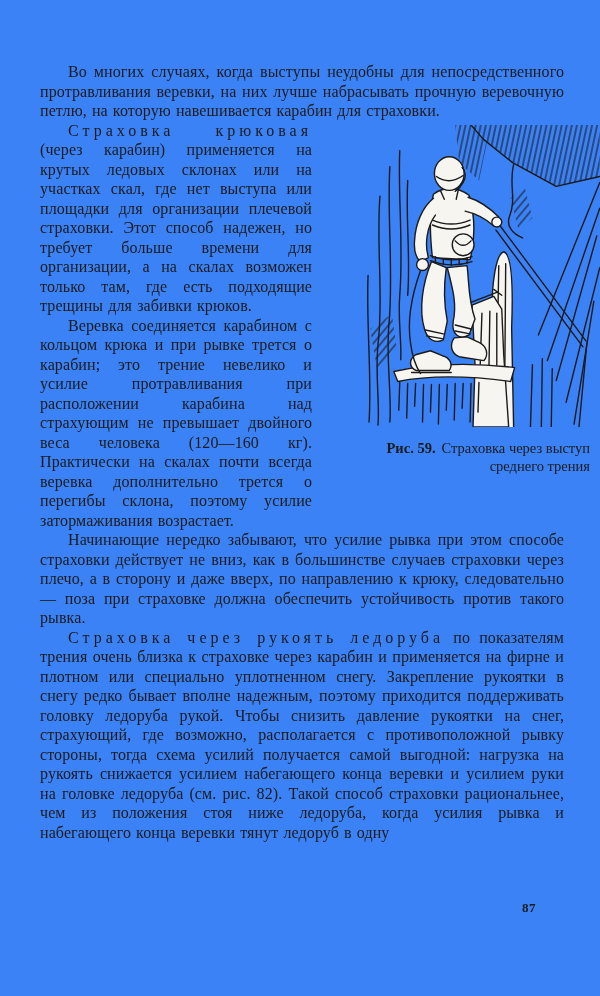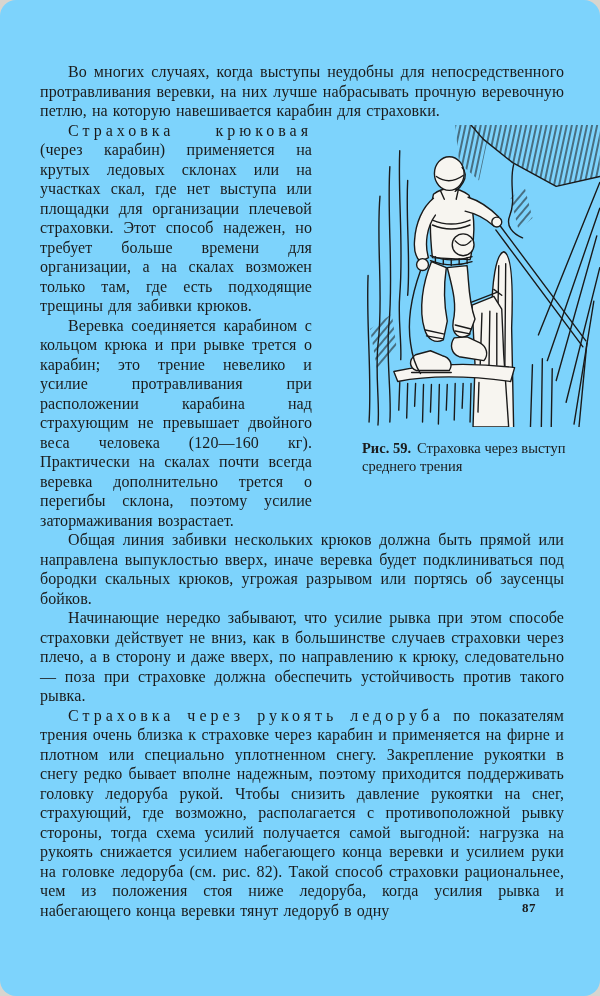--- a/index.html
+++ b/index.html
@@ -1,25 +1,24 @@
 <!DOCTYPE html>
 <html lang="ru"><head>
 <meta charset="utf-8">
 <style>
   html,body { margin:0; padding:0; }
   body { background:#d8d5cf; }
   .page {
     position:relative;
     width:600px; height:996px;
     margin:0 auto;
-    background:#7dd3fc;
+    background:#3b82f6;
     font-family:"Liberation Serif", serif;
     color:#1b1b1b;
     overflow:hidden;
-    border-radius:16px;
   }
   .content {
     position:absolute;
     left:40px; top:62px;
     width:524px;
   }
   p.body-par {
     margin:0;
     font-size:16px;
     line-height:19.5px;
@@ -30,21 +29,21 @@
   }
   .spaced { letter-spacing:4px; }
   .col-row { display:flex; align-items:flex-start;gap:40px; }
   .left-col { width:272px; flex:0 0 272px; }
   .fig-col { width:248px; flex:0 0 248px; margin-left:4px; }
   .fig-art { display:block; margin-top:4px; }
   .fig-caption {
     margin-top:12px;
     font-size:14.5px;
     line-height:18px;
-    text-align:left;
+    text-align:right;
     padding:0 10px;
   }
   .fig-caption .cap-label { font-weight:bold; margin-right:6px; }
   .page-number {
     position:absolute;
     top:900px; right:64px;
     font-size:13px;
     font-weight:bold;
     letter-spacing:0.5px;
   }
@@ -163,20 +162,19 @@
               <path d="M111,43 C115,47 115,53 112,58 C110,62 107,65 104,67"></path>
               <path d="M89,66 L93,75"></path>
                 <path d="M107,66 L105,75"></path>
             </g>
           </g>
         </svg>
         <figcaption class="fig-caption"><span class="cap-label">Рис. 59.</span><span>Страховка через выступ среднего трения</span></figcaption>
       </figure>
     </div>
 
-    <p class="body-par">Общая линия забивки нескольких крюков должна быть прямой или направлена выпуклостью вверх, иначе веревка будет подклиниваться под бородки скальных крюков, угрожая разрывом или портясь об заусенцы бойков.</p>
     <p class="body-par">Начинающие нередко забывают, что усилие рывка при этом способе страховки действует не вниз, как в большинстве случаев страховки через плечо, а в сторону и даже вверх, по направлению к крюку, следовательно — поза при страховке должна обеспечить устойчивость против такого рывка.</p>
     <p class="body-par"><span class="spaced">Страховка через рукоять ледоруба</span><span> по показателям трения очень близка к страховке через карабин и применяется на фирне и плотном или специально уплотненном снегу. Закрепление рукоятки в снегу редко бывает вполне надежным, поэтому приходится поддерживать головку ледоруба рукой. Чтобы снизить давление рукоятки на снег, страхующий, где возможно, располагается с противоположной рывку стороны, тогда схема усилий получается самой выгодной: нагрузка на рукоять снижается усилием набегающего конца веревки и усилием руки на головке ледоруба (см. рис. 82). Такой способ страховки рациональнее, чем из положения стоя ниже ледоруба, когда усилия рывка и набегающего конца веревки тянут ледоруб в одну</span></p>
 
   </div>
 
   <div class="page-number">87</div>
 </div>
 
 </body></html>

